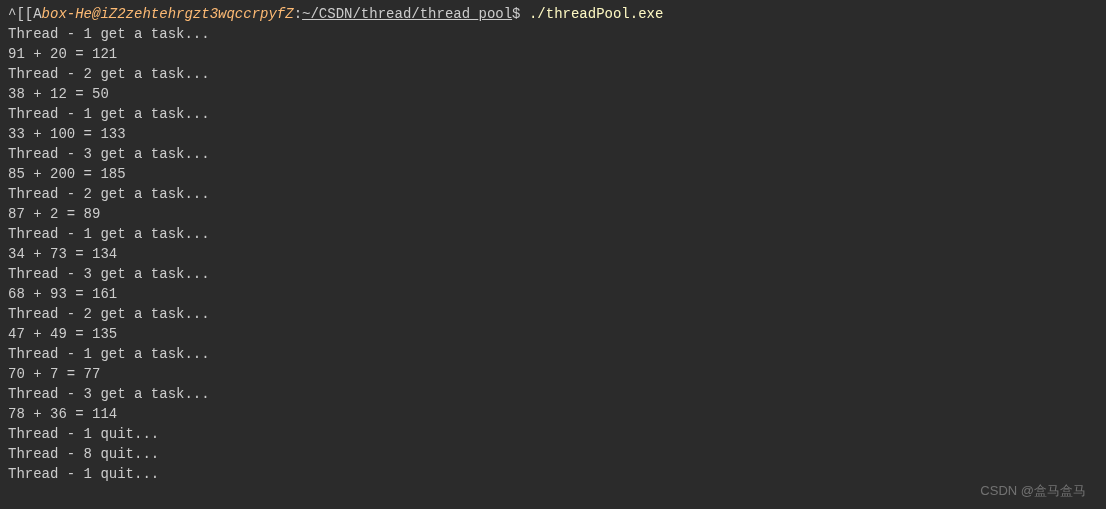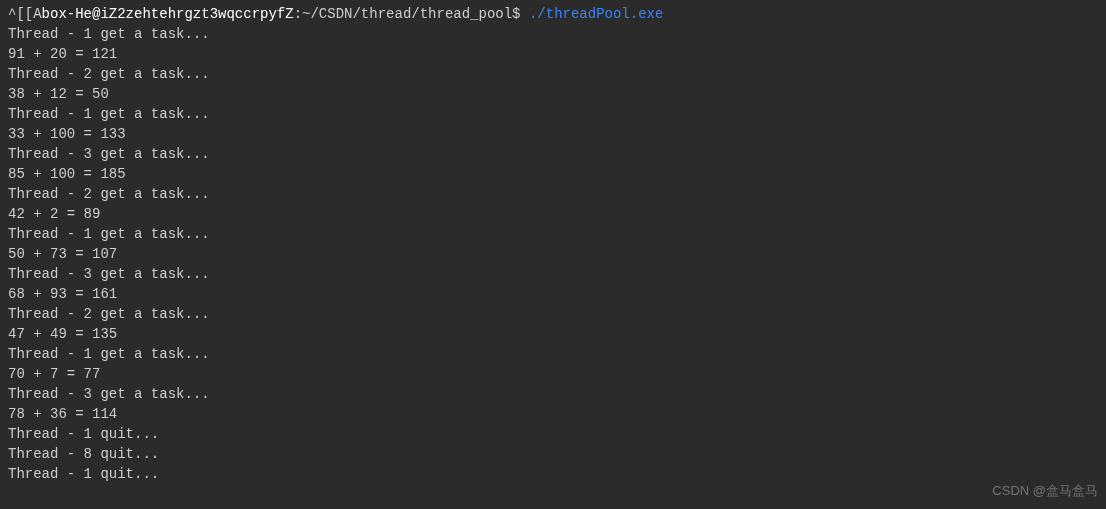--- a/index.html
+++ b/index.html
@@ -19,53 +19,55 @@
       overflow: hidden;
       position: relative;
     }
     .terminal-line {
       white-space: pre;
     }
     .prompt-prefix {
       color: #cccccc;
     }
     .prompt-user {
-      color: #ffffff;
+      color: #fdba74;
+      font-style: italic;
     }
     .prompt-path {
       color: #cccccc;
+      text-decoration: underline;
     }
     .command {
-      color: #3b82f6;
+      color: #fef9c3;
     }
     .watermark {
       position: absolute;
       bottom: 8px;
-      right: 8px;
+      right: 20px;
       color: rgba(200, 200, 200, 0.45);
       font-family: Arial, sans-serif;
       font-size: 13px;
     }
   </style>
 </head>
 <body>
 
 <div class="terminal-line"><span class="prompt-prefix">^[[A</span><span class="prompt-user">box-He@iZ2zehtehrgzt3wqccrpyfZ</span>:<span class="prompt-path">~/CSDN/thread/thread_pool</span><span>$</span> <span class="command">./threadPool.exe</span></div>
 <div class="terminal-line">Thread - 1 get a task...</div>
 <div class="terminal-line">91 + 20 = 121</div>
 <div class="terminal-line">Thread - 2 get a task...</div>
 <div class="terminal-line">38 + 12 = 50</div>
 <div class="terminal-line">Thread - 1 get a task...</div>
 <div class="terminal-line">33 + 100 = 133</div>
 <div class="terminal-line">Thread - 3 get a task...</div>
-<div class="terminal-line">85 + 100 = 185</div>
+<div class="terminal-line">85 + 200 = 185</div>
 <div class="terminal-line">Thread - 2 get a task...</div>
-<div class="terminal-line">42 + 2 = 89</div>
+<div class="terminal-line">87 + 2 = 89</div>
 <div class="terminal-line">Thread - 1 get a task...</div>
-<div class="terminal-line">50 + 73 = 107</div>
+<div class="terminal-line">34 + 73 = 134</div>
 <div class="terminal-line">Thread - 3 get a task...</div>
 <div class="terminal-line">68 + 93 = 161</div>
 <div class="terminal-line">Thread - 2 get a task...</div>
 <div class="terminal-line">47 + 49 = 135</div>
 <div class="terminal-line">Thread - 1 get a task...</div>
 <div class="terminal-line">70 + 7 = 77</div>
 <div class="terminal-line">Thread - 3 get a task...</div>
 <div class="terminal-line">78 + 36 = 114</div>
 <div class="terminal-line">Thread - 1 quit...</div>
 <div class="terminal-line">Thread - 8 quit...</div>

